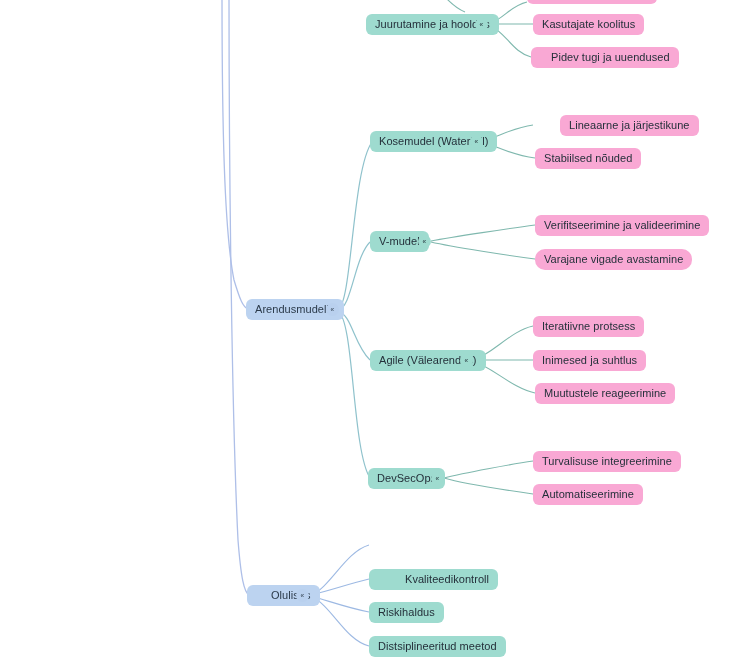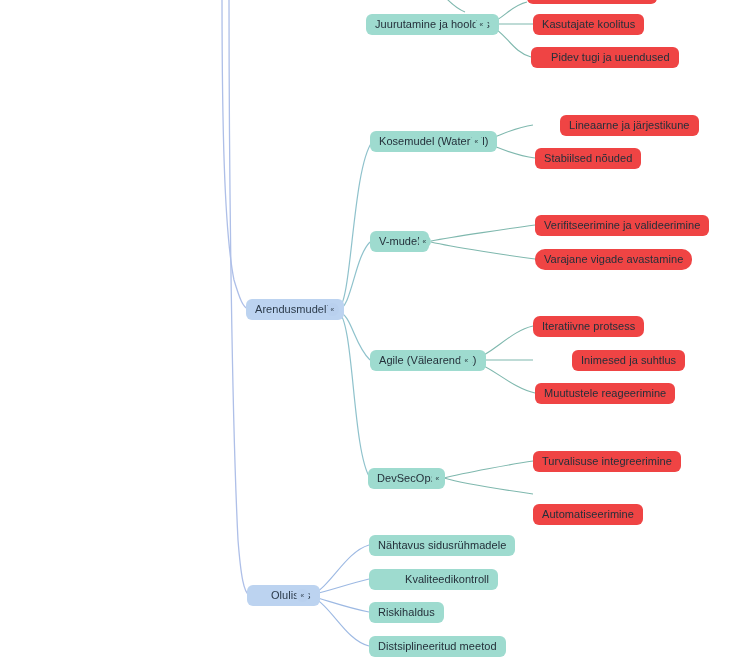--- a/index.html
+++ b/index.html
@@ -40,21 +40,21 @@
     line-height: 1;
     color: #24303a;
     white-space: nowrap;
     padding: 0 9px;
     height: 21px;
     letter-spacing: 0.05px;
     cursor: pointer;
   }
   .node.level1 { background: #bcd3f0; color: #2b3a4a; }
   .node.level2 { background: #9edbcf; }
-  .node.level3 { background: #ef4444; }
+  .node.level3 { background: #f9a8d4; }
   .node.clipped-top {
     height: 21px;
     border-radius: 6px;
   }
   .toggle {
     position: absolute;
     width: 13px;
     height: 13px;
     border-radius: 50%;
     display: flex;
@@ -183,57 +183,54 @@
     <span>Varajane vigade avastamine</span>
   </div>
 
   <div class="node level2" style="left:370px; top:350px;">
     <span>Agile (Välearendus)</span>
   </div>
   <div class="toggle t-teal" style="left:460px; top:354px;">
       <span>«</span>
     </div>
 
-  <div class="node level3" style="left:533px; top:316px;border-radius:7px;">
+  <div class="node level3" style="left:533px; top:316px;">
     <span>Iteratiivne protsess</span>
   </div>
 
-  <div class="node level3" style="left:533px; top:350px;margin-left:39px;">
+  <div class="node level3" style="left:533px; top:350px;">
     <span>Inimesed ja suhtlus</span>
   </div>
 
   <div class="node level3" style="left:535px; top:383px;text-align:right;">
     <span>Muutustele reageerimine</span>
   </div>
 
   <div class="node level2" style="left:368px; top:468px;">
     <span>DevSecOps</span>
   </div>
   <div class="toggle t-teal" style="left:431px; top:472px;">
       <span>«</span>
     </div>
 
   <div class="node level3" style="left:533px; top:451px;">
     <span>Turvalisuse integreerimine</span>
   </div>
 
-  <div class="node level3" style="left:533px; top:484px;margin-top:20px;">
+  <div class="node level3" style="left:533px; top:484px;">
     <span>Automatiseerimine</span>
   </div>
 
   <div class="node level1" style="left:247px; top:585px;padding-left:24px;">
     <span>Olulisus</span>
   </div>
   <div class="toggle t-blue" style="left:296px; top:589px;">
       <span>«</span>
     </div>
 
-  <div class="node level2" style="left:369px; top:535px;">
-    <span>Nähtavus sidusrühmadele</span>
-  </div>
 
   <div class="node level2" style="left:369px; top:569px;padding-left:36px;">
     <span>Kvaliteedikontroll</span>
   </div>
 
   <div class="node level2" style="left:369px; top:602px;">
     <span>Riskihaldus</span>
   </div>
 
   <div class="node level2" style="left:369px; top:636px;">

